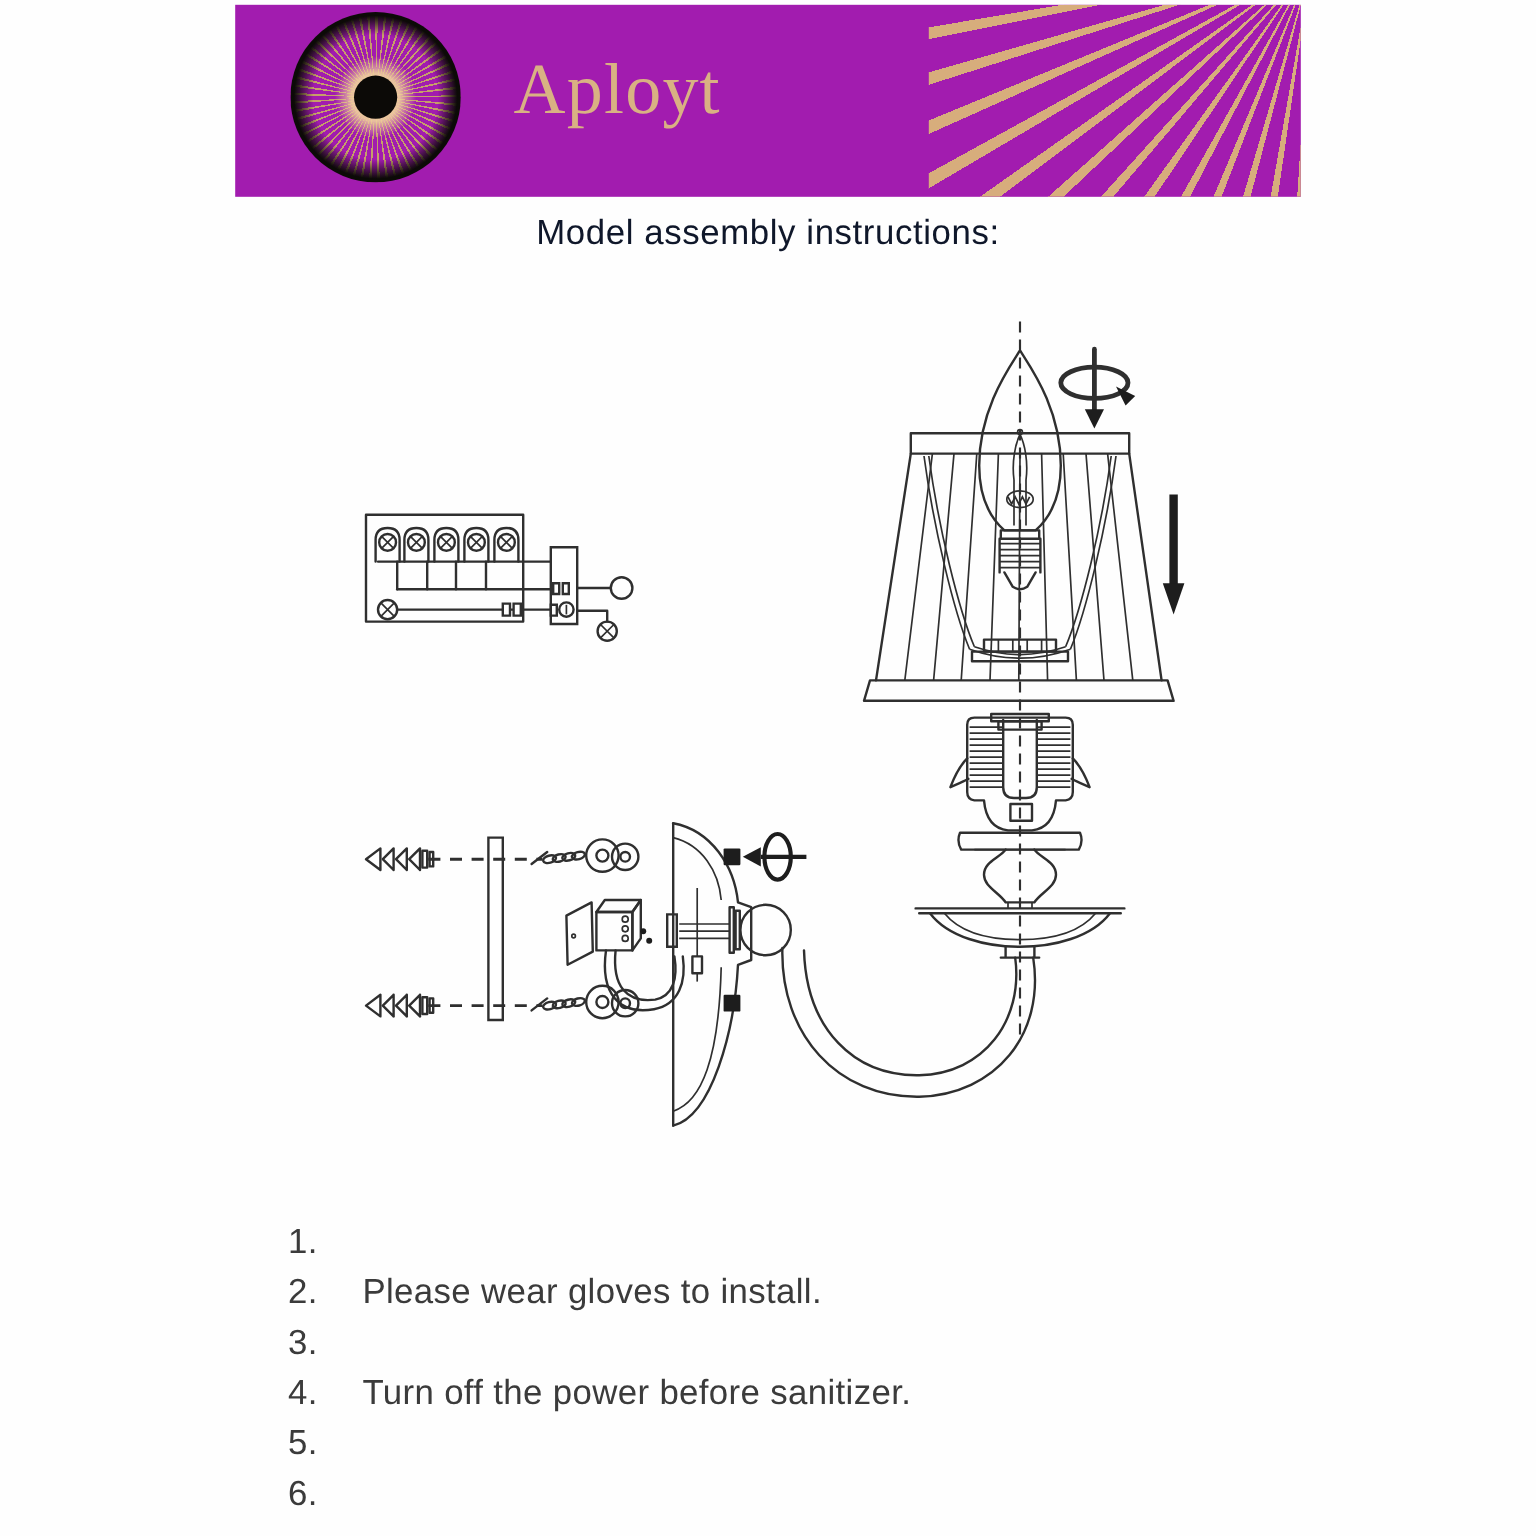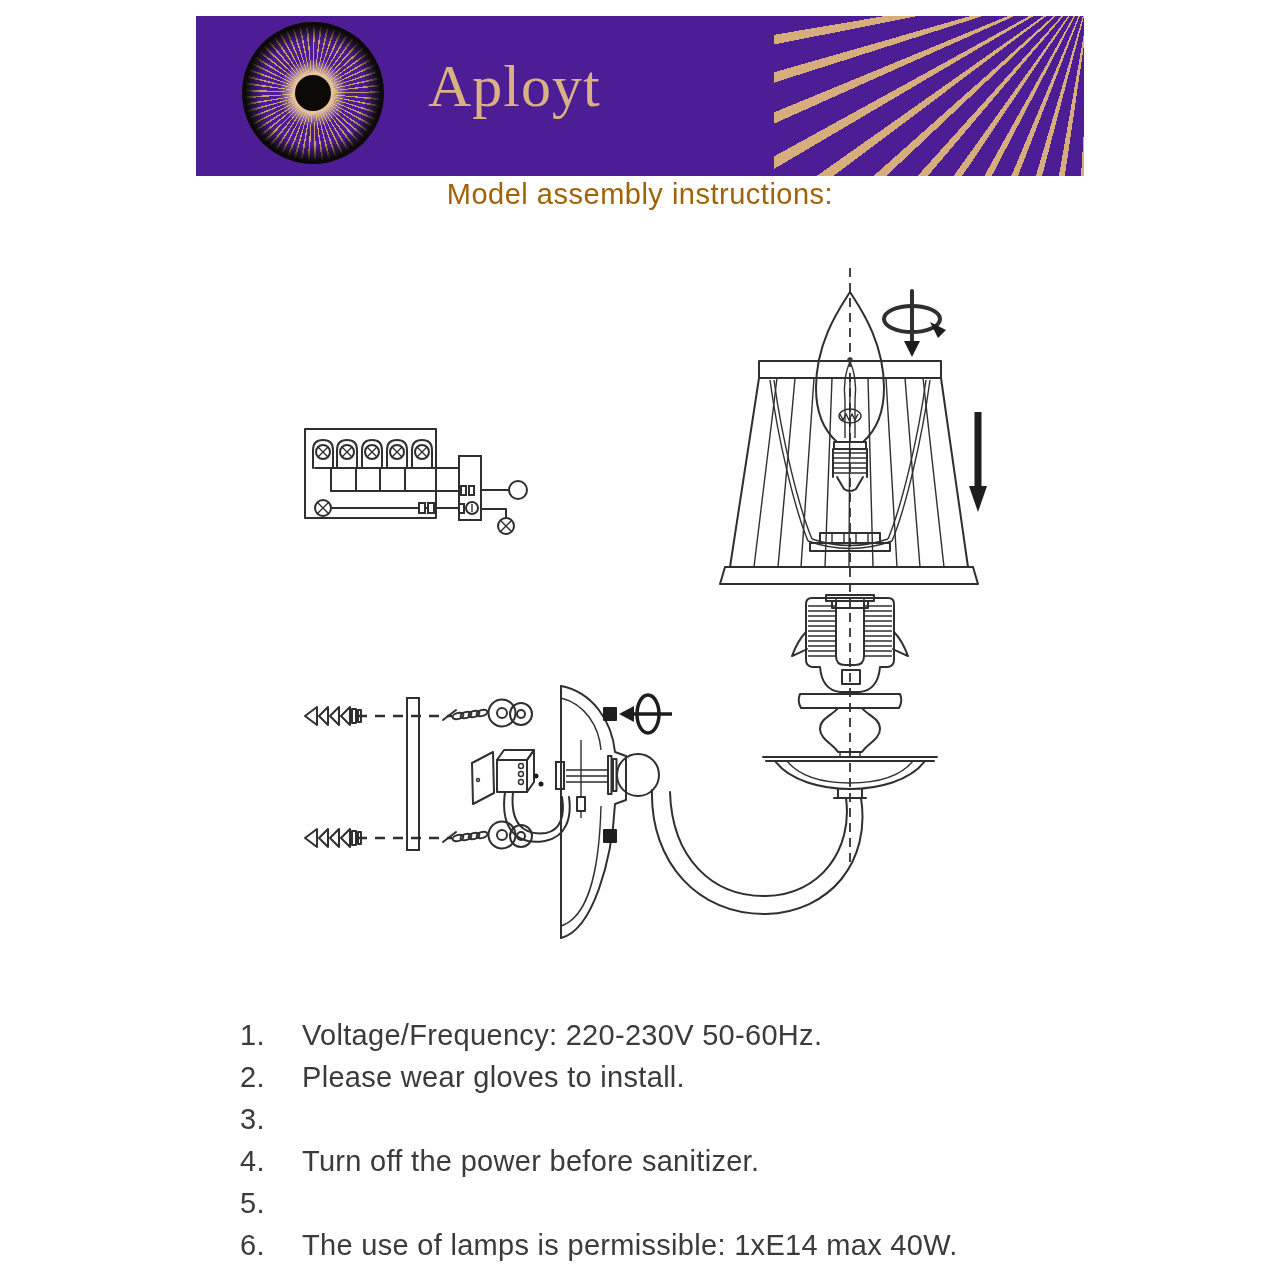--- a/index.html
+++ b/index.html
@@ -1,35 +1,35 @@
 <!DOCTYPE html>
 <html><head>
 <meta charset="utf-8">
 <style>
   html,body{margin:0;padding:0;background:#ffffff;}
   .page{position:relative;width:1280px;height:1280px;background:#fefefe;overflow:hidden;
         font-family:"Liberation Sans",sans-serif;color:#3d3d3d;}
 
   
-  .banner{position:absolute;left:196px;top:16px;width:888px;height:160px;background:#4c1d95;overflow:hidden;}
+  .banner{position:absolute;left:196px;top:4px;width:888px;height:160px;background:#a21caf;overflow:hidden;}
   .sunburst{position:absolute;left:46px;top:6px;width:142px;height:142px;border-radius:50%;
      background:
        radial-gradient(circle at 50% 50%, rgba(12,10,7,0) 0 52px, #0c0a07 68px),
        radial-gradient(circle at 50% 50%, rgba(238,206,156,0) 0 13px, rgba(238,206,156,.9) 16px 20px, rgba(238,206,156,0) 34px),
        repeating-conic-gradient(from 0deg, #c79f69 0deg 1.7deg, rgba(0,0,0,0) 1.7deg 5.9deg);}
   .sunburst::after{content:"";position:absolute;left:50%;top:50%;width:36px;height:36px;margin:-18px 0 0 -18px;
      border-radius:50%;background:#0c0a07;box-shadow:0 0 6px 1px rgba(240,210,160,.55);}
   .brand{position:absolute;left:232px;top:36px;font-family:"Liberation Serif",serif;
      font-size:60px;font-weight:400;letter-spacing:1px;color:#d9b183;}
   .rays{position:absolute;right:0;top:0;width:310px;height:100%;
      background:repeating-conic-gradient(from 94deg at 103% -22%, rgba(0,0,0,0) 0deg 4.7deg, #d7ad7c 4.7deg 6.4deg);}
 
   
   .title{position:absolute;left:0;top:176px;width:100%;text-align:center;
-     font-size:29px;line-height:37px;letter-spacing:.5px;color:#a16207;}
+     font-size:29px;line-height:37px;letter-spacing:.5px;color:#0f172a;}
 
   
   .drawing{position:absolute;left:250px;top:255px;width:790px;height:700px;}
   .drawing *{vector-effect:non-scaling-stroke;}
   .ln{fill:none;stroke:#2f2f2f;stroke-width:2;stroke-linecap:round;stroke-linejoin:round;}
   .th{fill:none;stroke:#2f2f2f;stroke-width:1.4;}
   .bk{fill:#1d1d1d;stroke:none;}
   .wf{fill:#ffffff;stroke:#2f2f2f;stroke-width:2;}
   .fat{fill:none;stroke:#2f2f2f;stroke-width:4;stroke-linecap:round;}
 
@@ -233,35 +233,33 @@
       <path d="M357,716 H452" fill="none" stroke="#2f2f2f" stroke-width="2.4" stroke-dasharray="10 8"></path>
       <path d="M357,838 H452" fill="none" stroke="#2f2f2f" stroke-width="2.4" stroke-dasharray="10 8"></path>
       <use href="#screw"></use>
       <use href="#screw" y="122"></use>
     </g>
   </svg>
 
   <ol class="ins">
     <li>
       <span class="num">1.</span>
-      <span class="txt">Voltage/Frequency: 220-230V 50-60Hz.</span>
     </li>
     <li>
       <span class="num">2.</span>
       <span class="txt">Please wear gloves to install.</span>
     </li>
     <li>
       <span class="num">3.</span>
     </li>
     <li>
       <span class="num">4.</span>
       <span class="txt">Turn off the power before sanitizer.</span>
     </li>
     <li>
       <span class="num">5.</span>
     </li>
     <li>
       <span class="num">6.</span>
-      <span class="txt">The use of lamps is permissible: 1xE14 max 40W.</span>
     </li>
   </ol>
 
 </div>
 
 </body></html>

